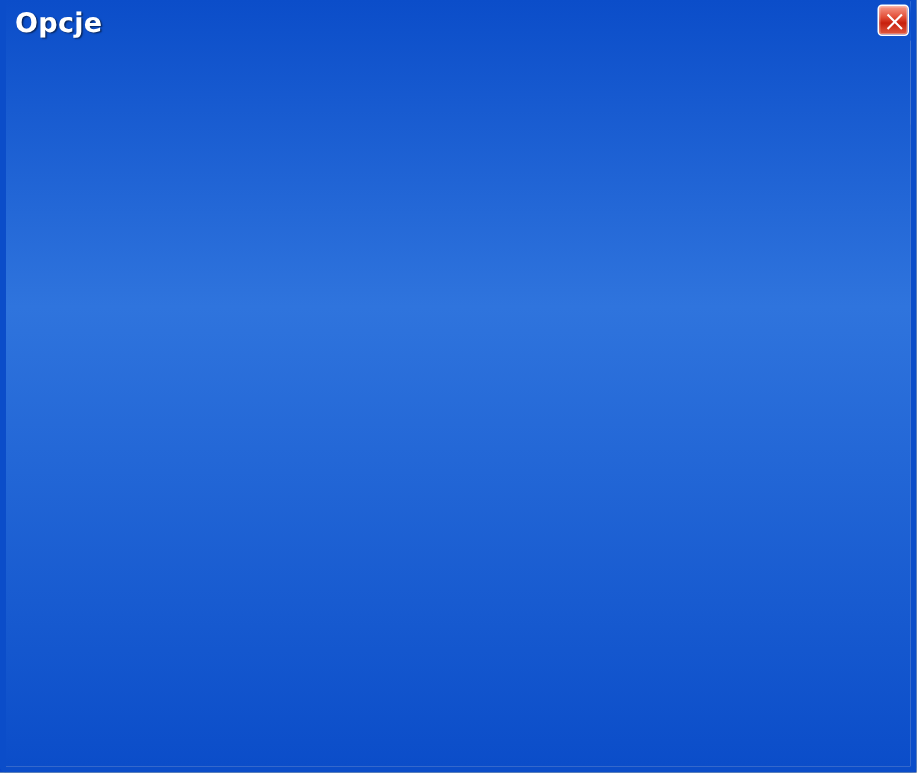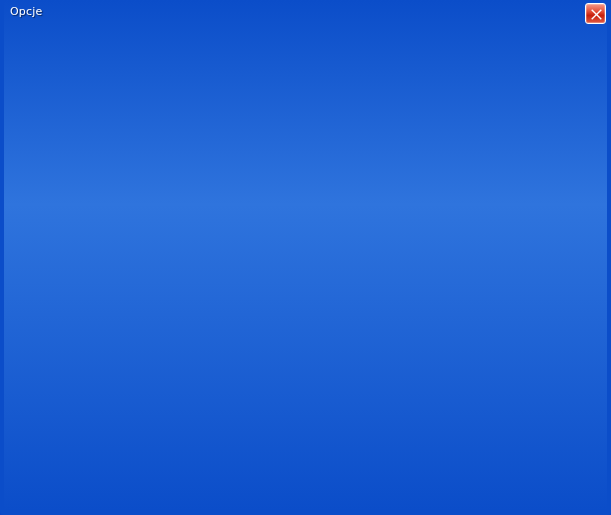--- a/index.html
+++ b/index.html
@@ -50,22 +50,22 @@
     content: "";
     position: absolute;
     left: 0; right: 0; top: 0; height: 9px;
     background: linear-gradient(to bottom, rgba(255,255,255,.42), rgba(255,255,255,0));
     border-radius: 7px 7px 0 0;
   }
   .title-text {
     position: absolute;
     left: 10px; top: 5px;
     color: #ffffff;
-    font-size: 11px;
-    font-weight: normal;
+    font-size: 18px;
+    font-weight: bold;
     letter-spacing: 0.2px;
     text-shadow: 1px 1px 1px rgba(0,0,0,.55);
     z-index: 3;
   }
   .close-btn {
     position: absolute;
     right: 5px; top: 3px;
     width: 21px; height: 21px;
     box-sizing: border-box;
     border: 1px solid #ffffff;

